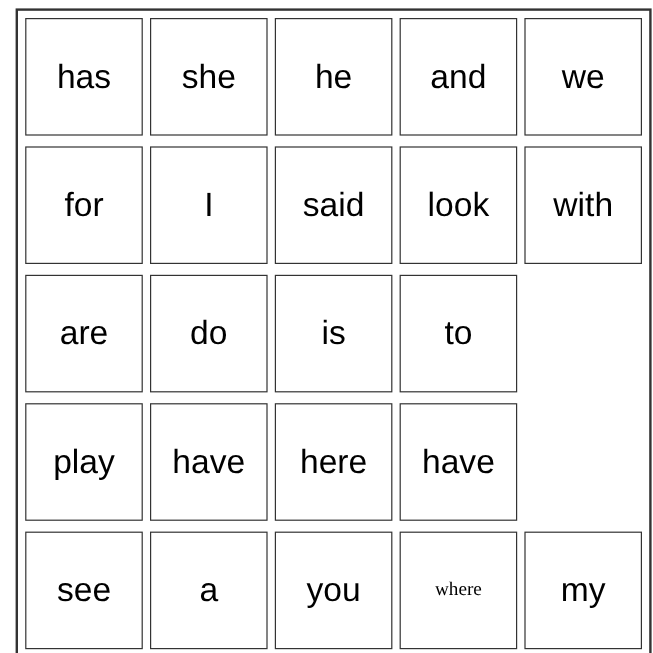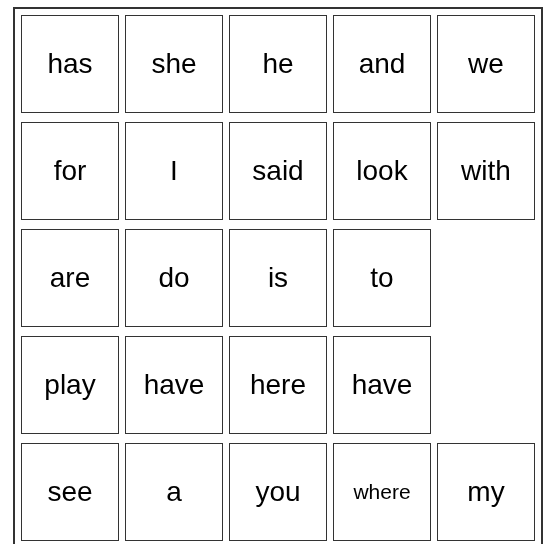--- a/index.html
+++ b/index.html
@@ -33,21 +33,22 @@
       border: 1.5px solid #333;
       display: flex;
       align-items: center;
       justify-content: center;
       font-size: 28px;
       font-family: Arial, sans-serif;
       color: #000;
     }
 
     .bingo-cell.small-text {
-      font-size: 21px;
+      font-size: 16px;
+      font-family: Liberation Serif, serif;
     }
   </style>
 </head>
 <body>
 
 <div class="bingo-container">
 <div class="bingo-row">
       <div class="bingo-cell">has</div>
       <div class="bingo-cell">she</div>
       <div class="bingo-cell">he</div>

